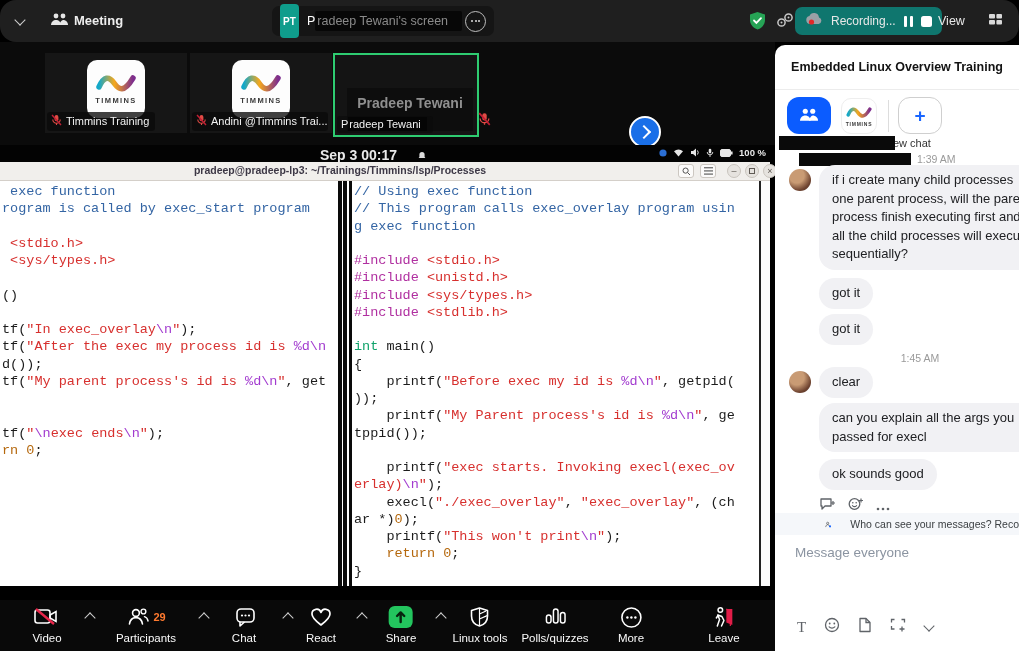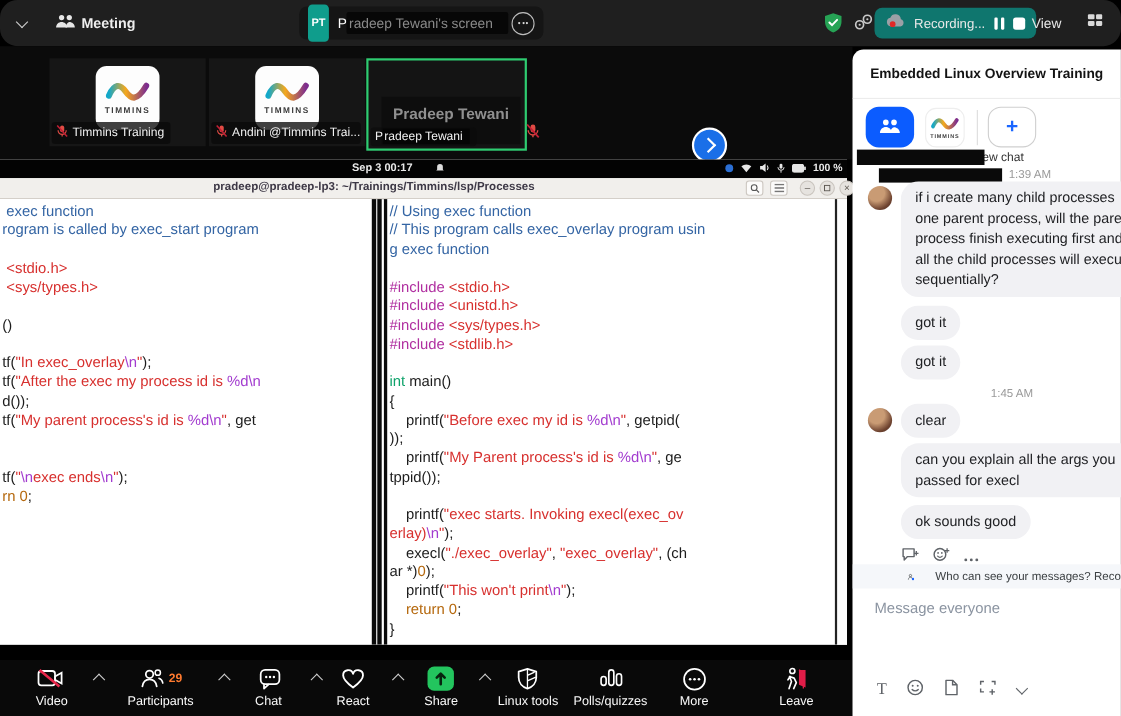--- a/index.html
+++ b/index.html
@@ -36,27 +36,27 @@
   .name-pill span{color:#f2f2f2;font-size:11px;white-space:nowrap;}
   .center-name-box{position:absolute;left:12px;top:33px;width:126px;height:43px;background:#0d0d0d;display:flex;align-items:flex-start;justify-content:center;}
   .center-name{color:#8f8f8f;font-size:14px;font-weight:bold;margin-top:7px;white-space:nowrap;}
   .redact-dim{color:#9a9a9a;background:#050505;padding:1px 6px 1px 1px;}
   .next-btn{position:absolute;left:629px;top:74px;width:32px;height:32px;border-radius:50%;background:#1a6fe8;border:2.5px solid #fff;box-sizing:border-box;display:flex;align-items:center;justify-content:center;}
   .next-btn .chevr{width:8px;height:8px;border-right:2.5px solid #fff;border-top:2.5px solid #fff;transform:rotate(45deg);margin-right:3px;}
 
   
   .screen{position:absolute;left:0;top:145px;width:770px;height:441px;background:#fff;}
   .gnome{position:absolute;left:0;top:0;width:770px;height:17px;background:#030303;color:#e9e9e9;}
-  .gnome-clock{position:absolute;left:320px;top:2px;font-size:10px;font-weight:bold;display:flex;gap:21px;align-items:center;}
+  .gnome-clock{position:absolute;left:320px;top:2px;font-size:14px;font-weight:bold;display:flex;gap:21px;align-items:center;}
   .gnome-right{position:absolute;right:4px;top:2px;display:flex;align-items:center;gap:6px;font-size:9.5px;font-weight:bold;}
   .termbar{position:absolute;left:0;top:17px;width:770px;height:19px;background:#f1efec;border-bottom:1px solid #d4cfc9;box-sizing:border-box;}
   .term-title{position:absolute;left:0;right:90px;top:2px;text-align:center;font-size:10.5px;font-weight:bold;color:#3d3846;white-space:nowrap;}
   .term-btn{position:absolute;top:2px;width:16px;height:14px;background:#fcfbfa;border:1px solid #ccc7c1;border-radius:3px;box-sizing:border-box;display:flex;align-items:center;justify-content:center;font-size:9px;color:#555;}
   .win-dot{position:absolute;top:2px;width:14px;height:14px;background:#e6e3df;border:1px solid #c9c4be;border-radius:50%;box-sizing:border-box;display:flex;align-items:center;justify-content:center;font-size:9px;color:#5f5a54;line-height:1;}
-  .editor{position:absolute;left:0;top:36px;width:770px;height:405px;background:#fff;font-family:Liberation Sans, sans-serif;font-size:13.5px;line-height:17.25px;}
+  .editor{position:absolute;left:0;top:36px;width:770px;height:405px;background:#fff;font-family:Liberation Mono, monospace;font-size:13.5px;line-height:17.25px;}
   .pane{position:absolute;top:2px;bottom:0;overflow:hidden;}
   .pane-left{left:2px;width:336px;}
   .pane-right{left:354px;width:404px;}
   .cl{white-space:pre;height:17.25px;}
   .vdiv{position:absolute;left:338px;top:0;width:14px;height:100%;background:#0a0a0a;}
   .vdiv i{position:absolute;top:0;width:1.5px;height:100%;background:#fff;}
   .scrollstrip{position:absolute;right:0;top:0;width:11px;height:100%;background:#fcfcfc;border-left:2px solid #222;box-sizing:border-box;}
   .tk-cmt{color:#3465a4;}.tk-pre{color:#b02fa0;}.tk-str{color:#d7302e;}.tk-fmt{color:#a23bcf;}
   .tk-kw{color:#0ea26a;}.tk-ret{color:#b5680d;}.tk-num{color:#b5680d;}.tk-pln{color:#1c1c1c;}.tk-tilde{color:#3465a4;}
 

